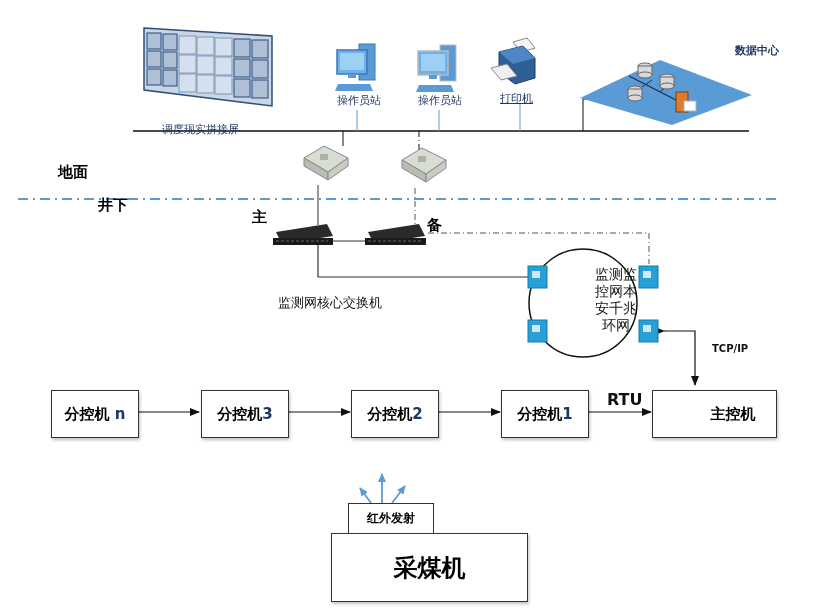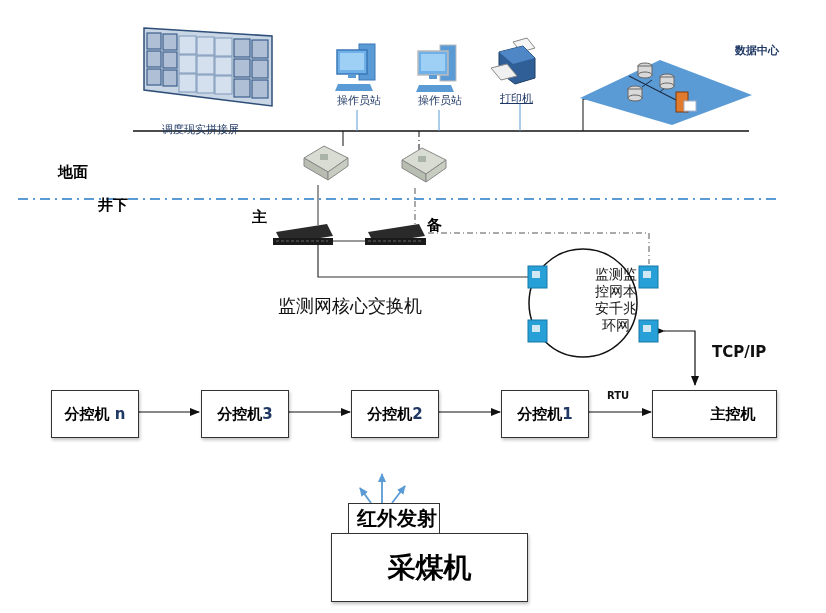--- a/index.html
+++ b/index.html
@@ -173,21 +173,21 @@
     <polygon points="276,232 327,224 333,236 282,244" fill="#2a2a2a"></polygon>
     <rect x="273" y="238" width="60" height="7" fill="#1a1a1a"></rect>
     <line x1="276" y1="241" x2="328" y2="241" stroke="#666" stroke-dasharray="3,2"></line>
   </g>
   <g>
     <polygon points="368,232 419,224 425,236 374,244" fill="#2a2a2a"></polygon>
     <rect x="365" y="238" width="61" height="7" fill="#1a1a1a"></rect>
     <line x1="368" y1="241" x2="421" y2="241" stroke="#666" stroke-dasharray="3,2"></line>
   </g>
 </svg>
-<div class="abs" style="left:278px;top:294px;font-size:18px;color:#111;white-space:nowrap;">监测网核心交换机</div>
+<div class="abs" style="left:278px;top:294px;font-size:13px;color:#111;white-space:nowrap;">监测网核心交换机</div>
 
 <svg width="826" height="613">
   <g transform="translate(528,266)">
     <rect x="0" y="0" width="19" height="22" fill="#27a0d8" stroke="#1878a8"></rect>
     <rect x="4" y="5" width="8" height="7" fill="#cfe8f3"></rect>
   </g>
   <g transform="translate(639,266)">
     <rect x="0" y="0" width="19" height="22" fill="#27a0d8" stroke="#1878a8"></rect>
     <rect x="4" y="5" width="8" height="7" fill="#cfe8f3"></rect>
   </g>
@@ -200,22 +200,22 @@
     <rect x="4" y="5" width="8" height="7" fill="#cfe8f3"></rect>
   </g>
 </svg>
 <div class="abs" style="left:592px;top:266px;width:48px;text-align:center;font-size:14px;line-height:17px;color:#111;">
   <div>监测监</div>
   <div>控网本</div>
   <div>安千兆</div>
   <div>环网</div>
 </div>
 
-<div class="abs" style="left:712px;top:343px;font-size:15px;font-weight:bold;color:#111;">TCP/IP</div>
-<div class="abs" style="left:607px;top:390px;font-size:10px;font-weight:bold;color:#111;">RTU</div>
+<div class="abs" style="left:712px;top:343px;font-size:10px;font-weight:bold;color:#111;">TCP/IP</div>
+<div class="abs" style="left:607px;top:390px;font-size:16px;font-weight:bold;color:#111;">RTU</div>
 
 <div class="box" style="left:51px;top:390px;width:86px;height:46px;">
   <span style="white-space:pre;">分控机 </span>
     <span class="num">n</span>
 </div>
 <div class="box" style="left:201px;top:390px;width:86px;height:46px;">
   <span>分控机</span>
     <span class="num">3</span>
 </div>
 <div class="box" style="left:351px;top:390px;width:86px;height:46px;">
@@ -223,18 +223,18 @@
     <span class="num">2</span>
 </div>
 <div class="box" style="left:501px;top:390px;width:86px;height:46px;">
   <span>分控机</span>
     <span class="num">1</span>
 </div>
 <div class="box" style="left:652px;top:390px;width:86px;height:46px;padding-left:37px;">
   <span>主控机</span>
 </div>
 
-<div class="box" style="left:348px;top:503px;width:84px;height:29px;font-size:20px;box-shadow:none;padding-left:6px;">
+<div class="box" style="left:348px;top:503px;width:84px;height:29px;font-size:12px;box-shadow:none;">
   <span>红外发射</span>
 </div>
-<div class="box" style="left:331px;top:533px;width:195px;height:67px;font-size:28px;">
+<div class="box" style="left:331px;top:533px;width:195px;height:67px;font-size:24px;">
   <span>采煤机</span>
 </div>
 
 </body></html>

